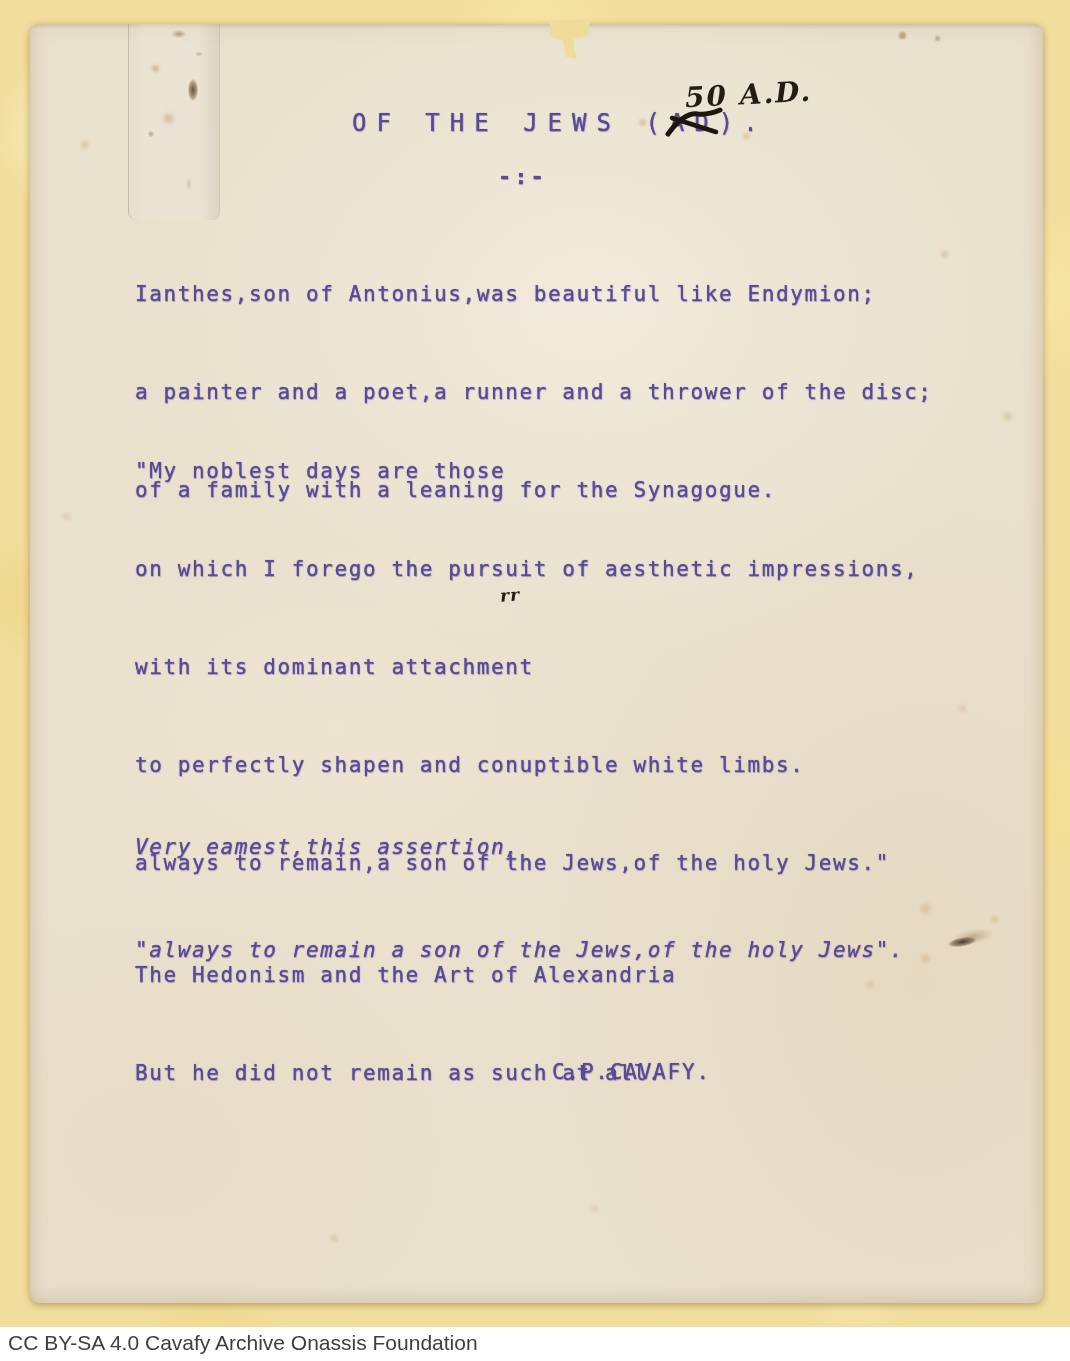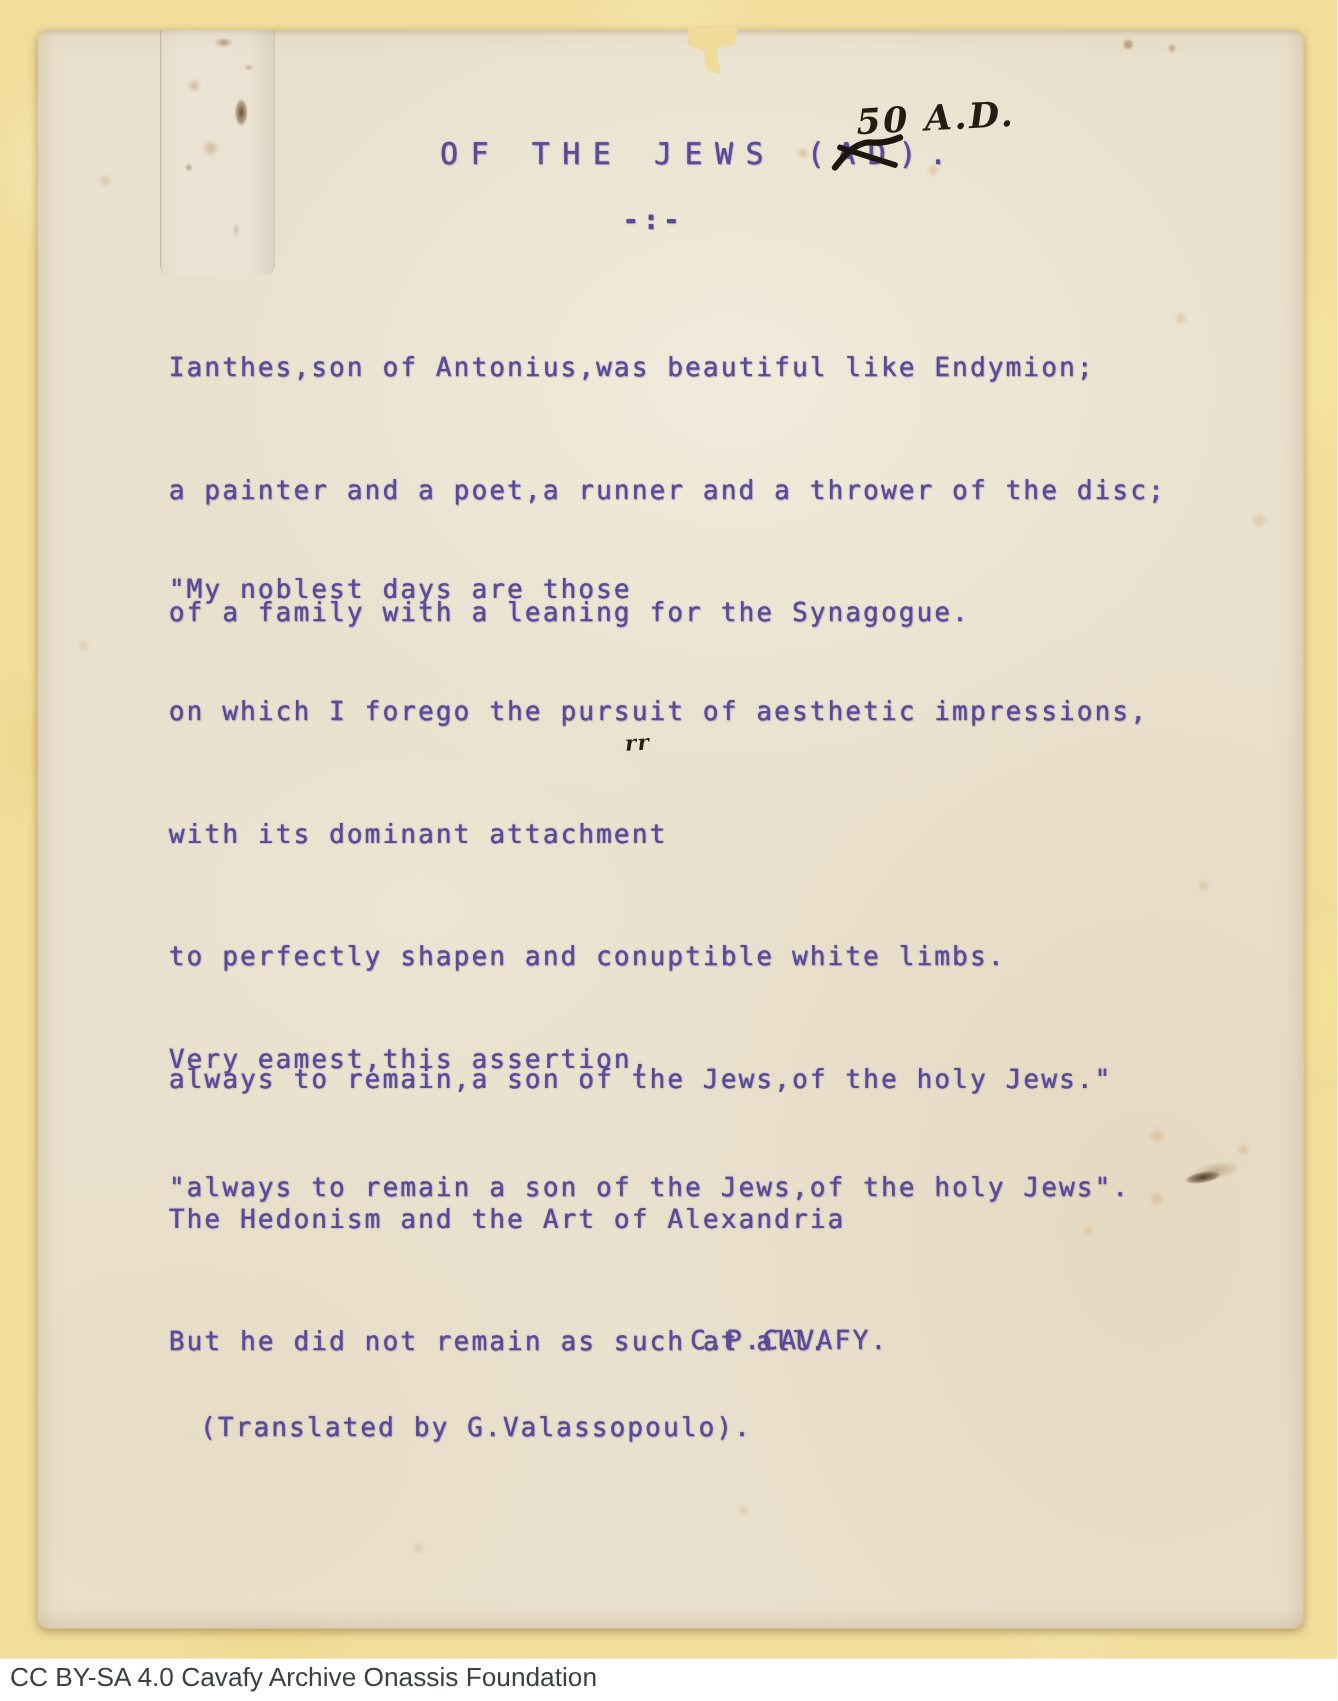--- a/index.html
+++ b/index.html
@@ -100,21 +100,21 @@
   .struck { position:relative; display:inline-block; }
   .scribble { position:absolute; left:-6px; top:-4px; overflow:visible; }
   .divider {
     position:absolute; left:468px; top:138px; line-height:30px;
     font-size:22px; letter-spacing:3px; font-weight:bold;
   }
   .stanza { position:absolute; left:105px; white-space:pre; font-size:21px; letter-spacing:1.6px; }
   .stanza .line { line-height:50px; }
   .s1 { top:197px; }
   .s2 { top:374px; }
-  .s3 { top:748px; } .s3 .line { line-height:55px; }
+  .s3 { top:748px; } .s3 .line { line-height:55px;font-style:italic; }
   .s4 { top:878px; }
   .signature { position:absolute; left:522px; top:1033px; font-size:21px; letter-spacing:1.8px; line-height:30px;text-align:center; }
   .translator { position:absolute; left:130px; top:1103px; font-size:21px; letter-spacing:1.6px; line-height:30px; white-space:pre; }
   
   .hand { color:#241c12; font-family:"DejaVu Serif", serif; font-style:italic; }
   .hw-date {
     position:absolute; left:655px; top:56px; font-size:28px; font-weight:bold;
     letter-spacing:2px; transform:rotate(-3deg); line-height:30px;
   }
   .hw-rr {
@@ -171,17 +171,16 @@
       <div class="line">"always to remain a son of the Jews,of the holy Jews".</div>
     </div>
 
     <div class="stanza s4 typed">
       <div class="line">The Hedonism and the Art of Alexandria</div>
       <div class="line">But he did not remain as such at all.</div>
     </div>
 
     <div class="signature typed">C.P.CAVAFY.</div>
 
-    <div class="translator typed">(Translated by G.Valassopoulo).</div>
   </div>
 
   <div class="caption">CC BY-SA 4.0 Cavafy Archive Onassis Foundation</div>
 </div>
 
 </body></html>

